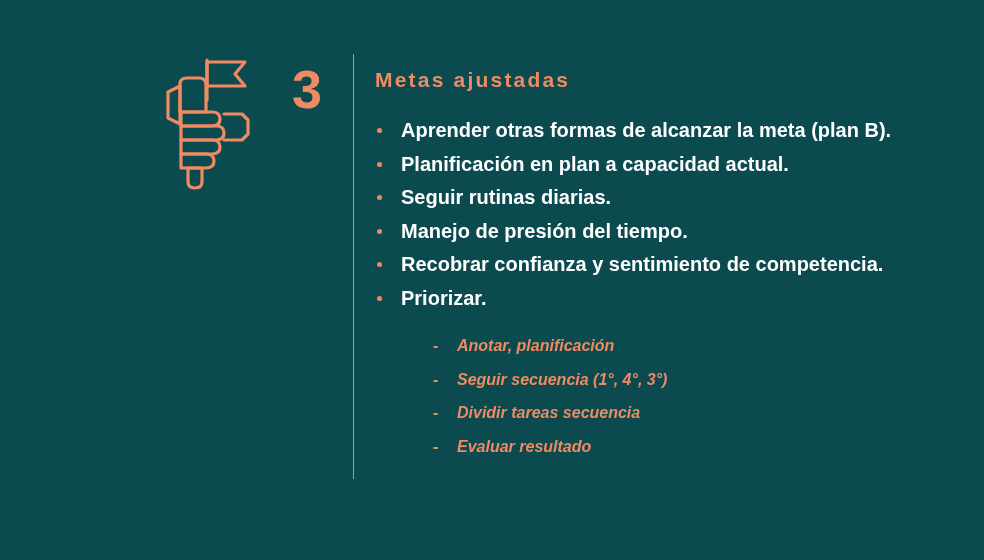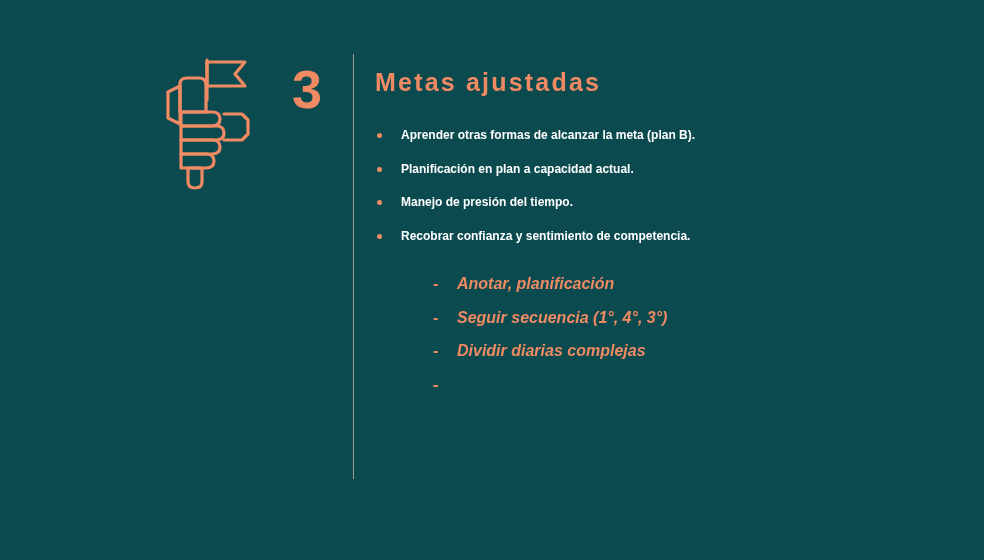--- a/index.html
+++ b/index.html
@@ -59,35 +59,35 @@
 
   
   .content {
     position: absolute;
     left: 375px;
     top: 68px;
     width: 560px;
   }
   .heading {
     color: #ef8a63;
-    font-size: 25px;
+    font-size: 21px;
     font-weight: bold;
     letter-spacing: 2.2px;
     margin: 0 0 22px 0;
   }
 
   ul.bullets {
     list-style: none;
     margin: 0;
     padding: 0;
   }
   ul.bullets > li {
     position: relative;
     color: #ffffff;
-    font-size: 12px;
+    font-size: 20px;
     font-weight: bold;
     line-height: 33.5px;
     padding-left: 26px;
     white-space: nowrap;
   }
   ul.bullets > li .dot {
     position: absolute;
     left: 2px;
     top: 14px;
     width: 5px;
@@ -160,43 +160,52 @@
       <li>
         <span class="dot"></span>
         <span>Aprender otras formas de alcanzar la meta (plan B).</span>
       </li>
       <li>
         <span class="dot"></span>
         <span>Planificación en plan a capacidad actual.</span>
       </li>
       <li>
         <span class="dot"></span>
+        <span>Seguir rutinas diarias.</span>
+      </li>
+      <li>
+        <span class="dot"></span>
         <span>Manejo de presión del tiempo.</span>
       </li>
       <li>
         <span class="dot"></span>
         <span>Recobrar confianza y sentimiento de competencia.</span>
       </li>
+      <li>
+        <span class="dot"></span>
+        <span>Priorizar.</span>
+      </li>
     </ul>
 
     <ul class="subitems">
       <li>
         <span class="dash">-</span>
         <span>Anotar, planificación</span>
       </li>
       <li>
         <span class="dash">-</span>
         <span>Seguir secuencia (1°, 4°, 3°)</span>
       </li>
       <li>
         <span class="dash">-</span>
-        <span>Dividir diarias complejas</span>
-      </li>
-      <li>
-        <span class="dash">-</span>
-      </li>
-      <li>
-        <span class="dash">-</span>
+        <span>Dividir tareas secuencia</span>
+      </li>
+      <li>
+        <span class="dash">-</span>
+      </li>
+      <li>
+        <span class="dash">-</span>
+        <span>Evaluar resultado</span>
       </li>
     </ul>
   </div>
 
 </div>
 
 </body></html>

